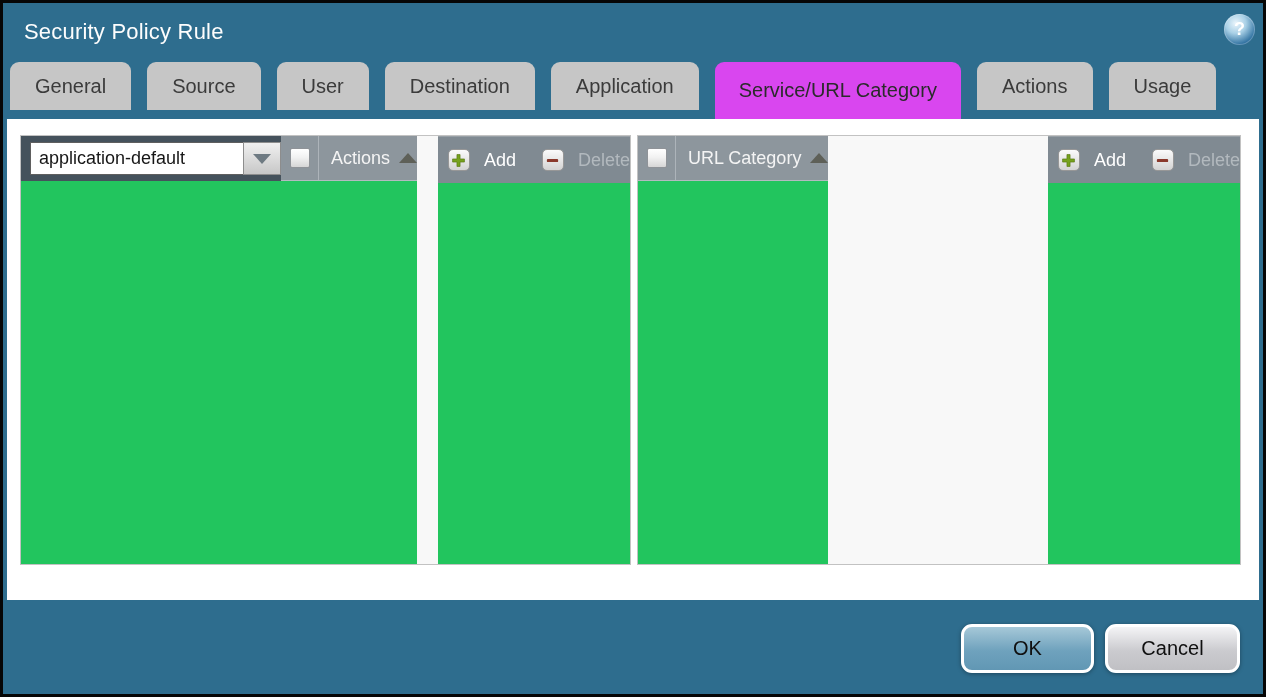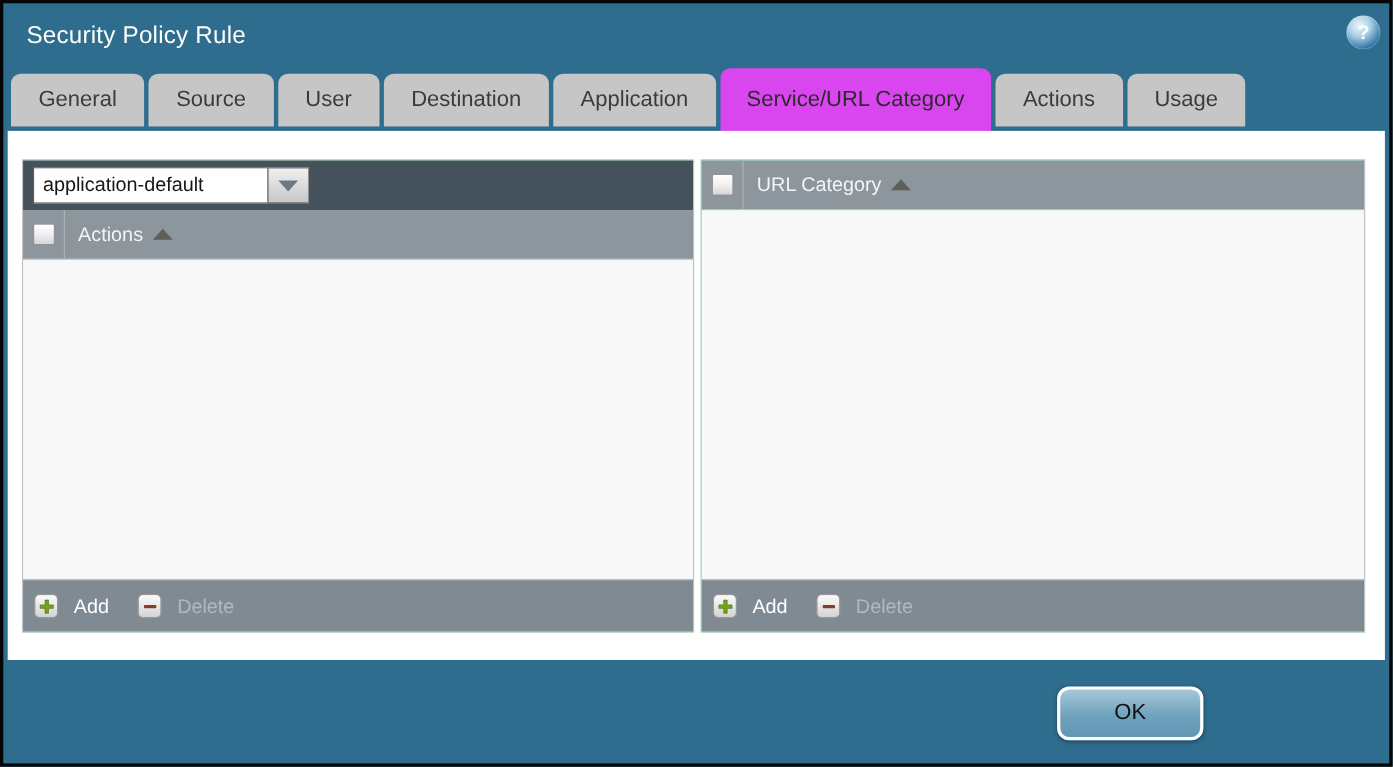--- a/index.html
+++ b/index.html
@@ -12,34 +12,34 @@
   
   .title { position:absolute; left:21px; top:16px; color:#fdfdfd; font-size:22px; letter-spacing:.2px; }
   .help-btn {
     position:absolute; left:1221px; top:11px; width:31px; height:31px; border-radius:50%;
     background:radial-gradient(circle at 38% 30%, #eaf5fc 0%, #a9d0e6 35%, #2d6f9f 75%, #1f557d 100%);
     box-shadow:0 0 0 1px rgba(255,255,255,.25) inset;
     display:flex; align-items:center; justify-content:center;
     color:#fff; font-size:18px; font-weight:bold; cursor:pointer;
   }
   
-  .tabs { position:absolute; left:7px; top:59px; height:57px; display:flex; align-items:center; gap:4px; }
+  .tabs { position:absolute; left:7px; top:59px; height:57px; display:flex; align-items:flex-start; gap:16px; }
   .tab {
     height:48px; background:#c6c6c6; color:#3b3b3b; font-size:20px;
     border-radius:9px 9px 0 0; padding:0 25px; display:flex; align-items:center;
     white-space:nowrap; cursor:pointer;
   }
   .tab.active { height:57px; background:#d946ef; color:#2b2b2b; padding:0 24px; }
   
   .content {
     position:absolute; left:4px; top:116px; width:1252px; height:481px; background:#ffffff;
   }
   .panel {
-    position:absolute; top:26px; height:430px; display:flex; flex-direction:column;
-    border:1px solid #c2c2c2; background:#86efac;
+    position:absolute; top:16px; height:430px; display:flex; flex-direction:row;
+    border:1px solid #c2c2c2; background:#22c55e;
   }
   .panel.left  { left:13px;  width:611px; }
   .panel.right { left:630px; width:604px; }
   .panel-darkbar {
     height:45px; background:#45525c; display:flex; align-items:center;
     padding-left:9px; flex:0 0 auto;
   }
   
   .dropdown { display:flex; align-items:stretch; height:33px; }
   .dd-value {
@@ -181,14 +181,15 @@
               </svg>
           </span>
           <span class="tool-label">Delete</span>
         </div>
       </div>
     </div>
 
   </div>
 
   <div class="dlg-btn ok">OK</div>
+  <div class="dlg-btn cancel">Cancel</div>
 
 </div>
 
 </body></html>

